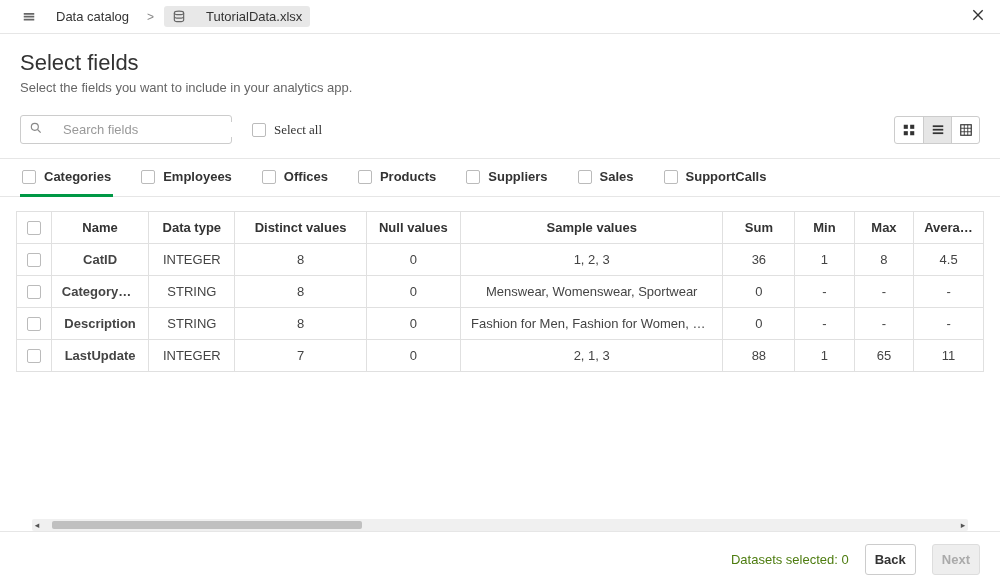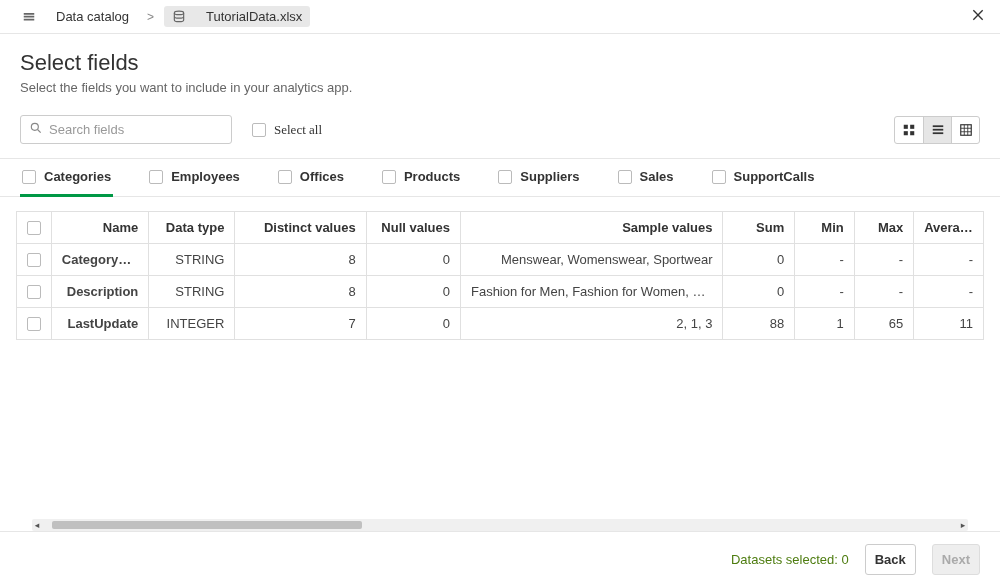--- a/index.html
+++ b/index.html
@@ -47,21 +47,21 @@
       padding: 12px 20px 14px;
       gap: 20px;
     }
     .search-box {
       display: flex;
       align-items: center;
       border: 1px solid #ccc;
       border-radius: 3px;
       padding: 5px 8px;
       width: 212px;
-      gap: 6px;
+      gap: 20px;
     }
     .search-box input {
       border: none;
       outline: none;
       font-size: 13px;
       flex: 1;
       color: #333;
     }
     .search-box input::placeholder { color: #999; }
     .select-all-wrap { display: flex; align-items: center; gap: 8px; font-family: Liberation Serif, serif; }
@@ -79,21 +79,21 @@
       cursor: pointer;
       border-left: 1px solid #ccc;
     }
     .view-btn:first-child { border-left: none; }
     .view-btn.active { background: #e6e6e6; }
 
     
     .tabs-bar {
       display: flex;
       padding: 0 20px;
-      gap: 34px;
+      gap: 26px;
       border-top: 1px solid #e6e6e6;
       border-bottom: 1px solid #e6e6e6;
       align-items: center;
     }
     .tab {
       display: flex;
       align-items: center;
       gap: 8px;
       padding: 10px 2px;
       font-size: 13px;
@@ -104,21 +104,21 @@
       margin-bottom: -1px;
     }
     .tab.active { border-bottom-color: #009845; }
 
     
     .table-wrap { flex: 1; padding: 14px 16px 0; overflow: hidden; display: flex; flex-direction: column;}
     table { border-collapse: collapse; width: 100%; table-layout: fixed; }
     th, td {
       border: 1px solid #e0e0e0;
       padding: 8px 10px;
-      text-align: right;
+      text-align: center;
       font-size: 13px;
       color: #444;
       white-space: nowrap;
       overflow: hidden;
       text-overflow: ellipsis;
     }
     th { font-weight: 600; color: #333; background: #fff; }
     td.name-cell { font-weight: 600; }
     .col-check { width: 34px; text-align: center; }
     .col-check .checkbox-box { margin: 0 auto; }
@@ -284,20 +284,34 @@
         <th>Min</th>
         <th>Max</th>
         <th>Average</th>
       </tr>
     </thead>
     <tbody>
       <tr>
         <td class="col-check">
             <div class="checkbox-box"></div>
           </td>
+        <td class="name-cell">CatID</td>
+        <td>INTEGER</td>
+        <td>8</td>
+        <td>0</td>
+        <td>1, 2, 3</td>
+        <td>36</td>
+        <td>1</td>
+        <td>8</td>
+        <td>4.5</td>
+      </tr>
+      <tr>
+        <td class="col-check">
+            <div class="checkbox-box"></div>
+          </td>
         <td class="name-cell">CategoryName</td>
         <td>STRING</td>
         <td>8</td>
         <td>0</td>
         <td>Menswear, Womenswear, Sportwear</td>
         <td>0</td>
         <td>-</td>
         <td>-</td>
         <td>-</td>
       </tr>

